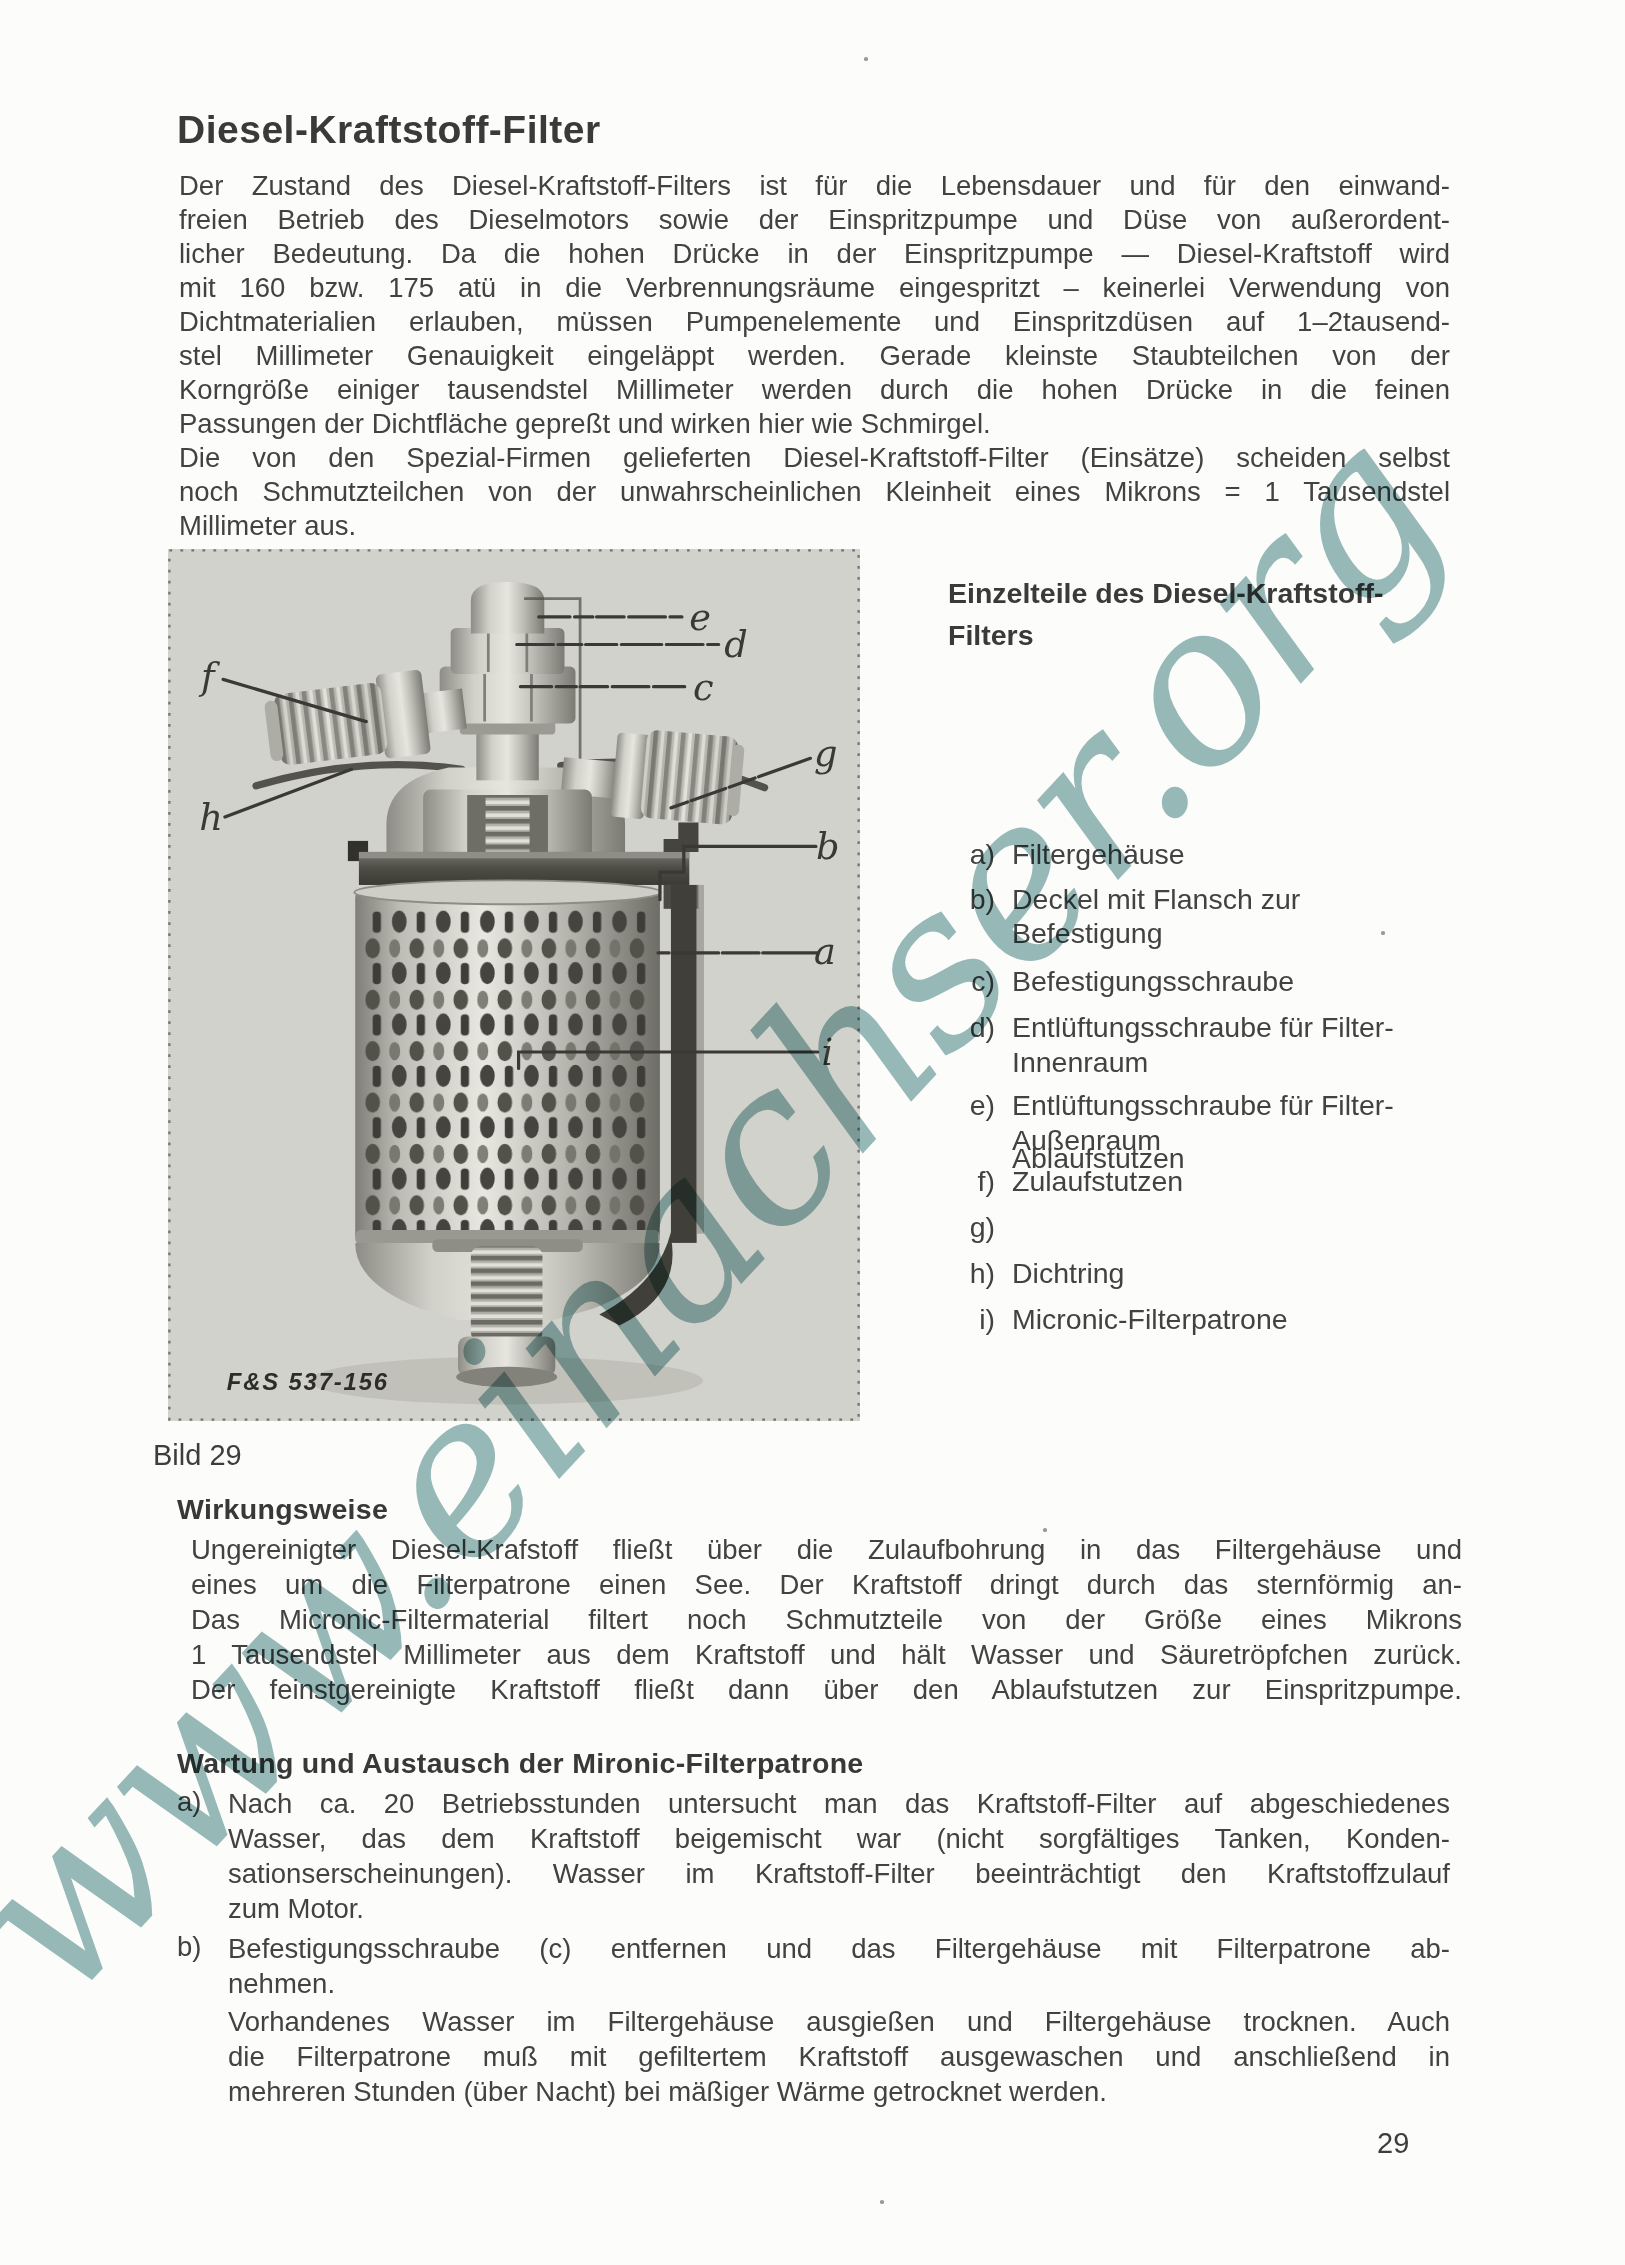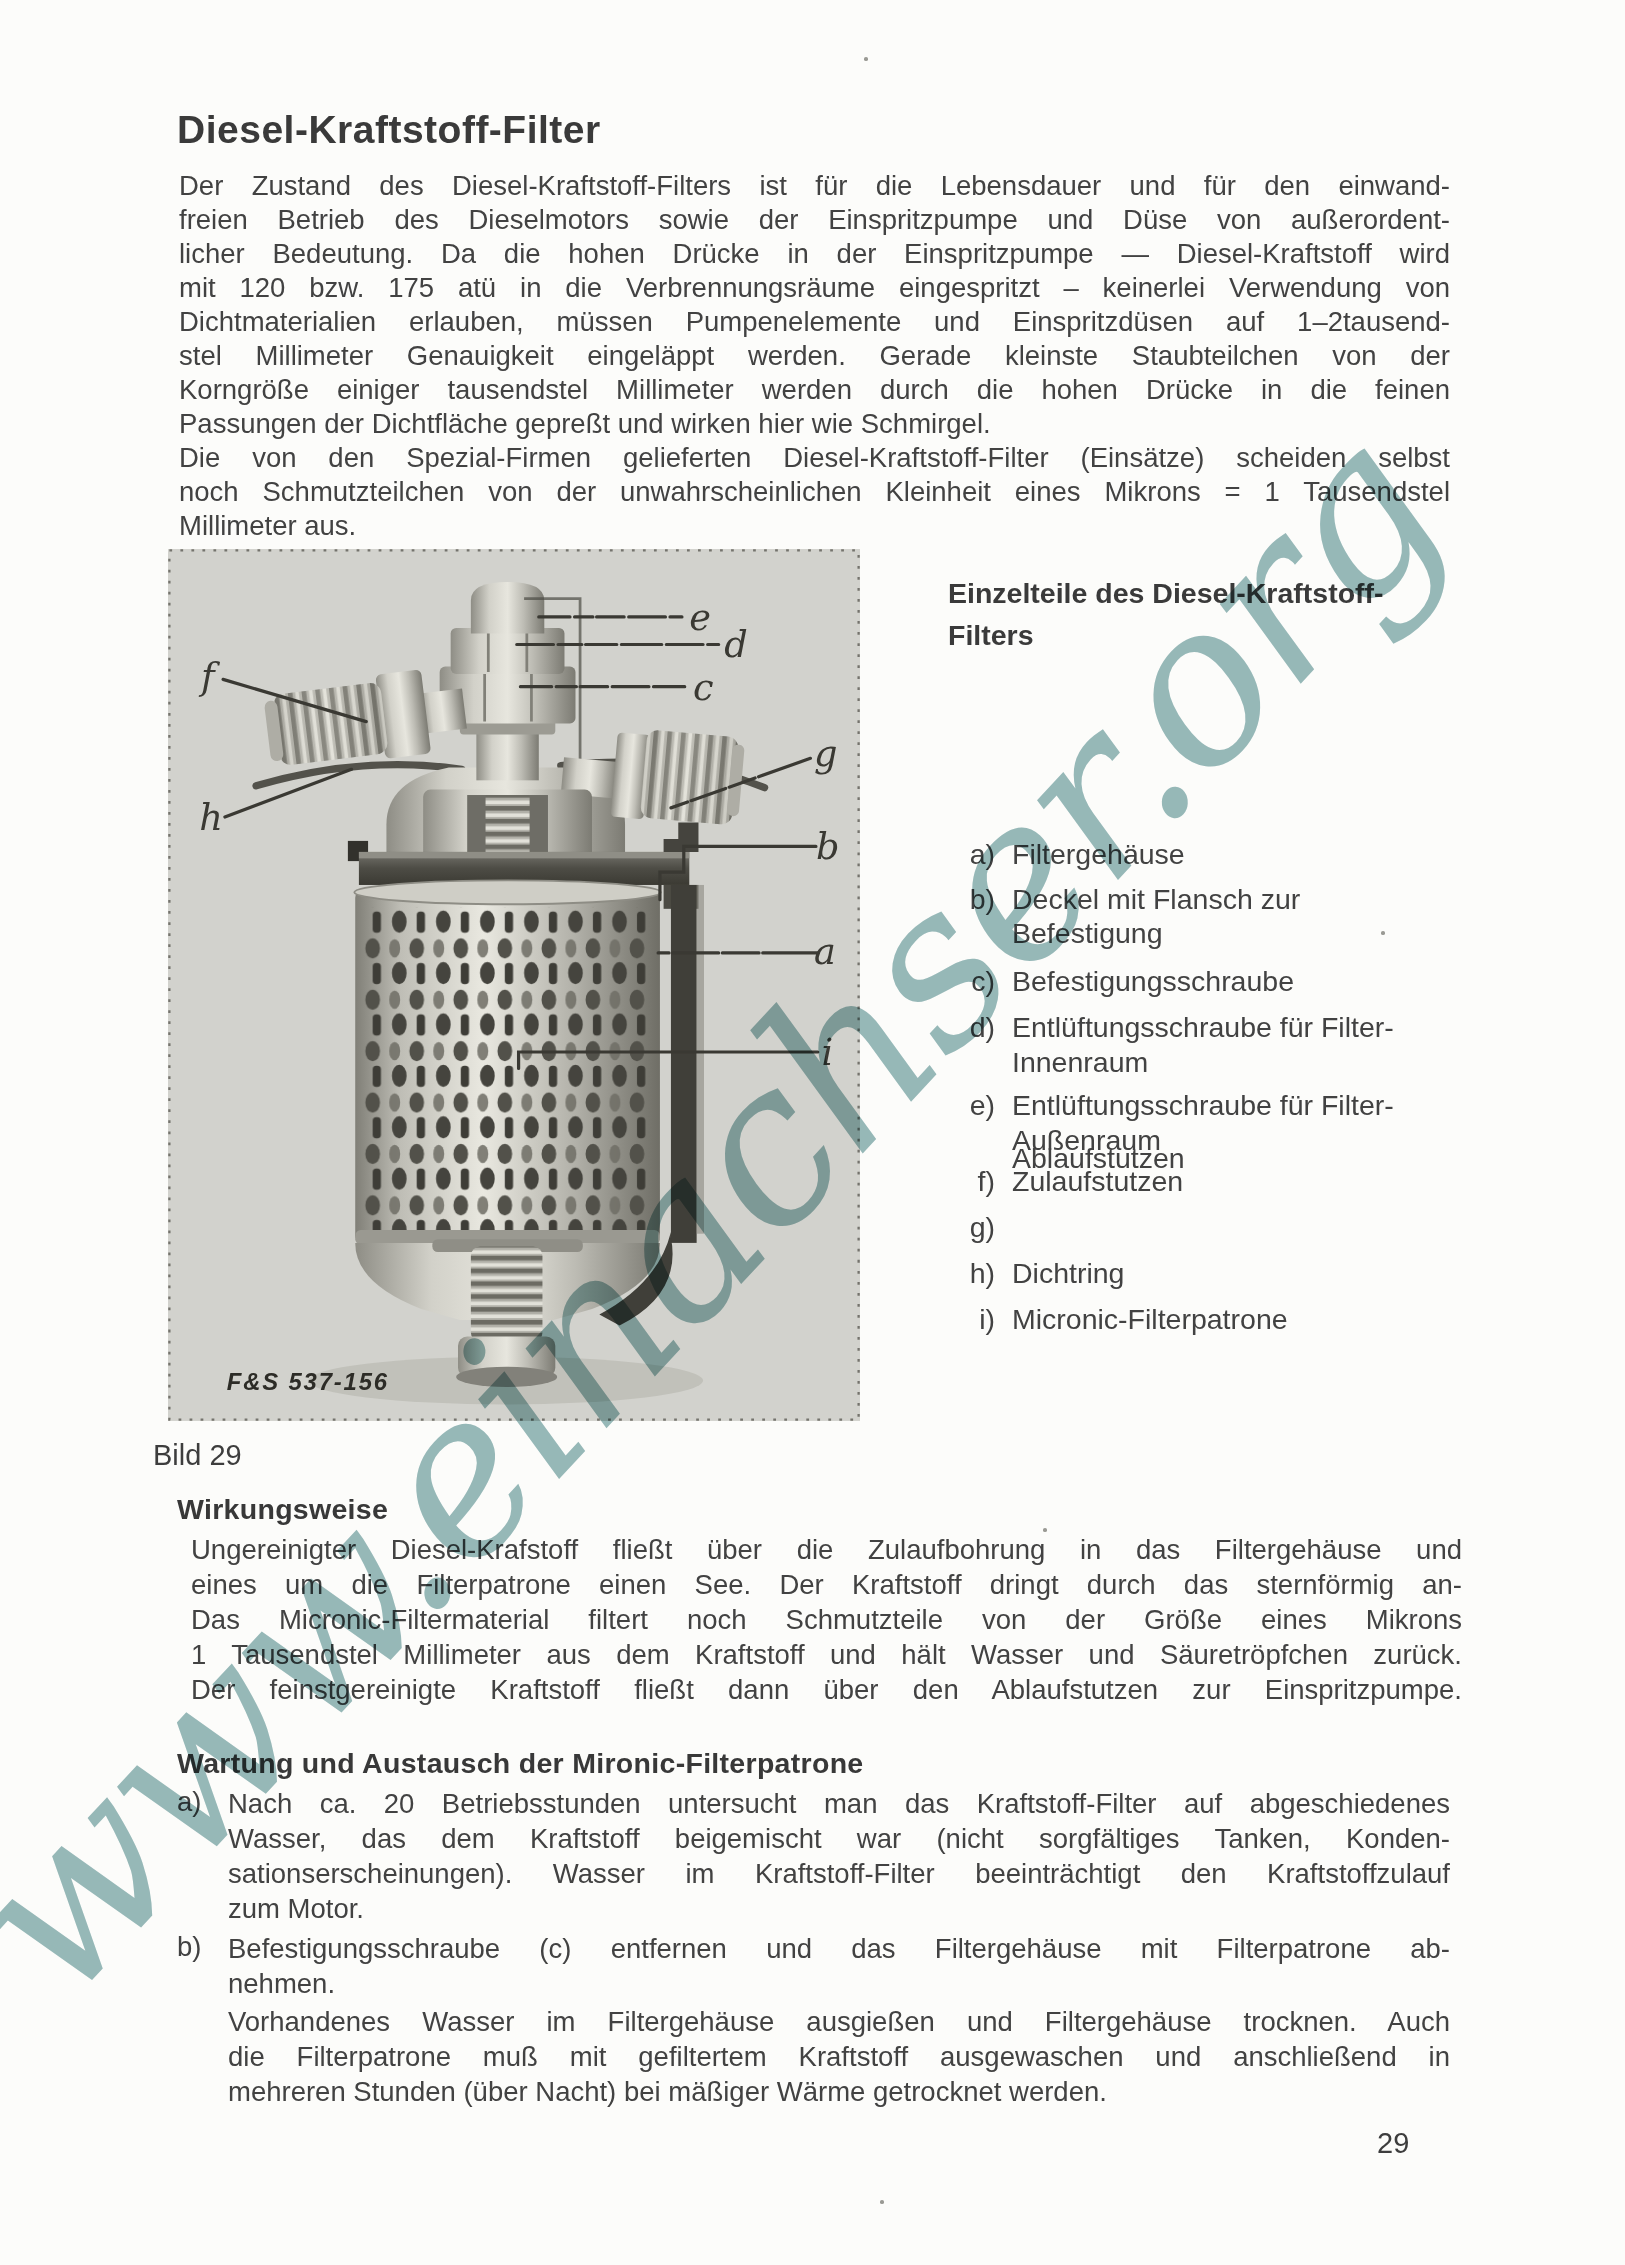--- a/index.html
+++ b/index.html
@@ -39,21 +39,21 @@
 <body>
 
 <div class="page">
 
   <h1 class="title">Diesel-Kraftstoff-Filter</h1>
 
   <div class="tblock" style="top:169px;">
     <div class="jl">Der Zustand des Diesel-Kraftstoff-Filters ist für die Lebensdauer und für den einwand-</div>
     <div class="jl">freien Betrieb des Dieselmotors sowie der Einspritzpumpe und Düse von außerordent-</div>
     <div class="jl">licher Bedeutung. Da die hohen Drücke in der Einspritzpumpe — Diesel-Kraftstoff wird</div>
-    <div class="jl">mit 120 bzw. 175 atü in die Verbrennungsräume eingespritzt – keinerlei Verwendung von</div>
+    <div class="jl">mit 160 bzw. 175 atü in die Verbrennungsräume eingespritzt – keinerlei Verwendung von</div>
     <div class="jl">Dichtmaterialien erlauben, müssen Pumpenelemente und Einspritzdüsen auf 1–2tausend-</div>
     <div class="jl">stel Millimeter Genauigkeit eingeläppt werden. Gerade kleinste Staubteilchen von der</div>
     <div class="jl">Korngröße einiger tausendstel Millimeter werden durch die hohen Drücke in die feinen</div>
     <div class="ll">Passungen der Dichtfläche gepreßt und wirken hier wie Schmirgel.</div>
     <div class="jl">Die von den Spezial-Firmen gelieferten Diesel-Kraftstoff-Filter (Einsätze) scheiden selbst</div>
     <div class="jl">noch Schmutzteilchen von der unwahrscheinlichen Kleinheit eines Mikrons = 1 Tausendstel</div>
     <div class="ll">Millimeter aus.</div>
   </div>
 
   <div class="photo">

